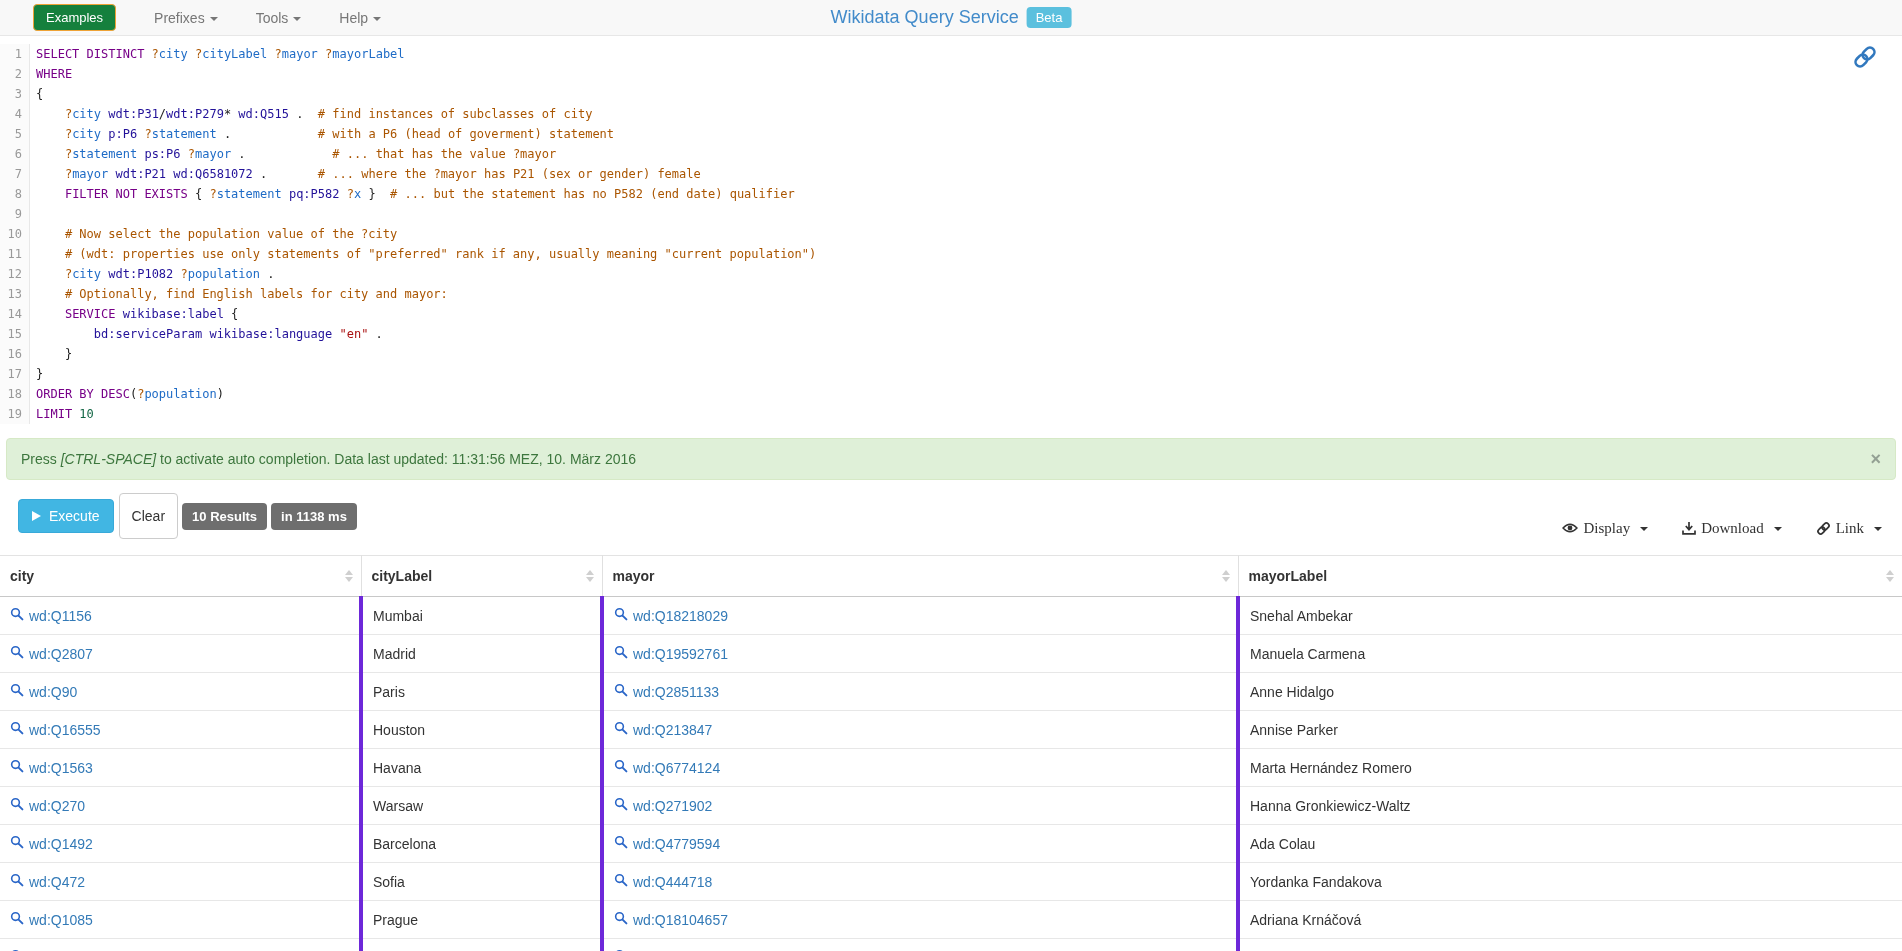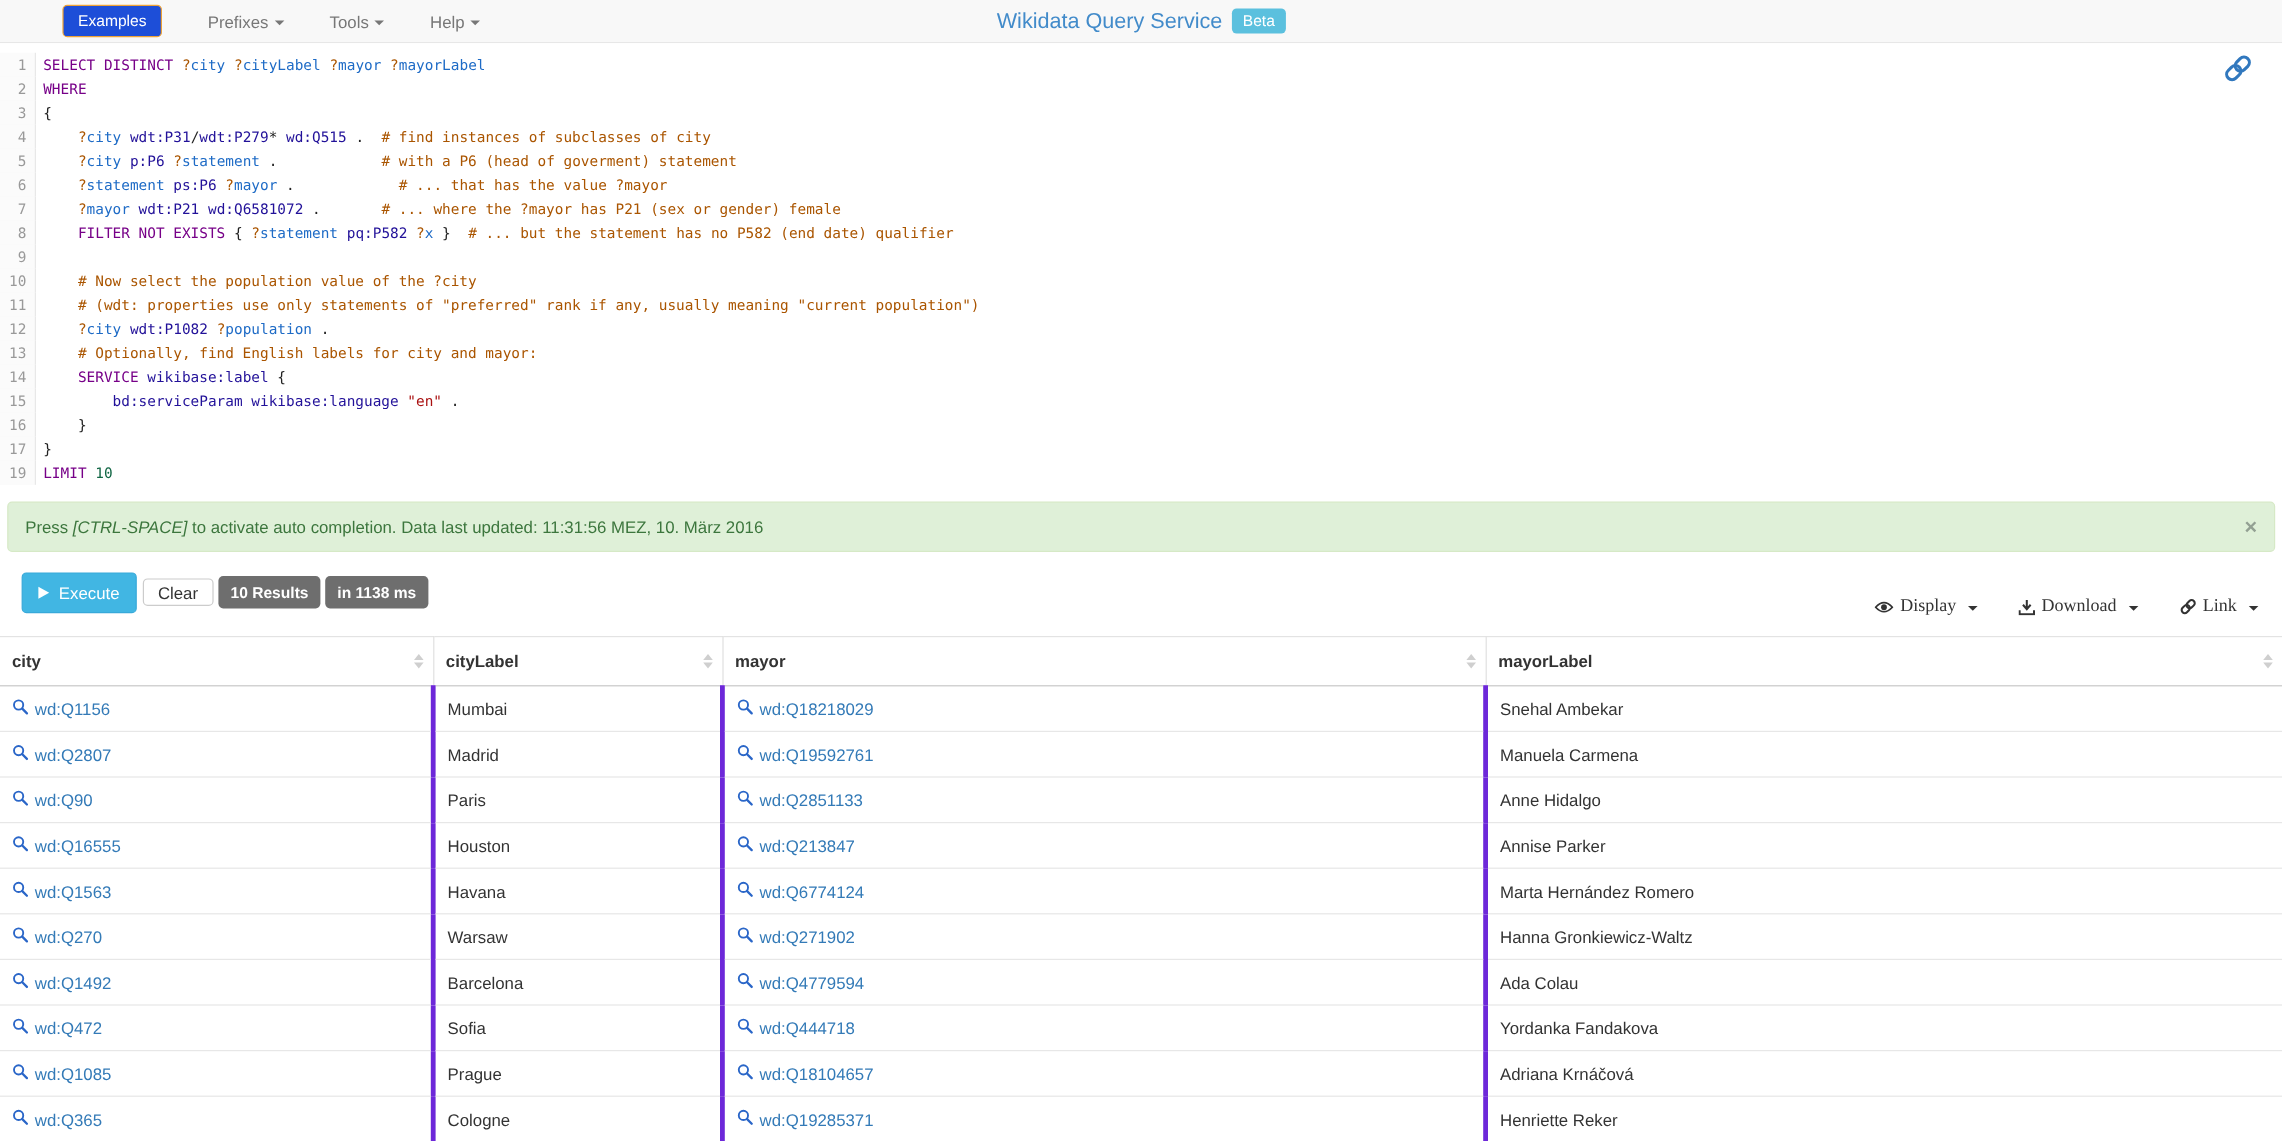--- a/index.html
+++ b/index.html
@@ -2,21 +2,21 @@
 <html><head>
 <meta charset="utf-8">
 <style>
   * { box-sizing: border-box; margin: 0; padding: 0; }
   html,body { width:1902px; height:951px; overflow:hidden; background:#fff;
               font-family:"Liberation Sans", sans-serif; color:#333; }
 
   
   .navbar { height:36px; background:#f8f8f8; border-bottom:1px solid #e7e7e7;
             display:flex; align-items:center; position:relative; }
-  .btn-examples { margin-left:52px; background:#1d4ed8; border:1px solid #eea236;
+  .btn-examples { margin-left:33px; background:#15803d; border:1px solid #eea236;
                   color:#fff; font-size:13px; padding:5px 12px; border-radius:4px; cursor:pointer; }
   .nav-menu { color:#777; font-size:14px; margin-left:38px; cursor:pointer; display:flex; align-items:center; }
   .caret { display:inline-block; width:0; height:0; border-left:4px solid transparent;
            border-right:4px solid transparent; border-top:4px solid currentColor;
            margin-left:5px; position:relative; top:1px; }
   .brand { position:absolute; left:50%; transform:translateX(-50%); display:flex; align-items:center; gap:8px; }
   .brand-title { color:#428bca; font-size:18px; }
   .brand-beta { background:#5bc0de; color:#fff; font-size:13px; font-weight:normal;
                 padding:3px 9px; border-radius:4px; }
 
@@ -44,21 +44,21 @@
   .notice .shortcut { font-style:italic; }
   .notice-close { position:absolute; right:14px; top:50%; transform:translateY(-50%);
                   color:#93a093; font-size:18px; font-weight:bold; cursor:pointer; line-height:1; }
 
   
   .toolbar { margin-top:13px; padding:0 20px 0 18px; display:flex; align-items:center; }
   .btn-execute { background:#41b6e3; border:1px solid #38a9d9; color:#fff; font-size:14px;
                  height:31px; padding:16px 13px; border-radius:4px; display:flex; align-items:center; cursor:pointer; }
   .play { width:0; height:0; border-left:9px solid #fff; border-top:5px solid transparent;
           border-bottom:5px solid transparent; margin-right:8px; }
-  .btn-clear { background:#fff; border:1px solid #ccc; color:#333; font-size:14px; height:23px;
+  .btn-clear { background:#fff; border:1px solid #ccc; color:#333; font-size:14px; height:46px;
                padding:0 12px; border-radius:4px; margin-left:5px; cursor:pointer; }
   .badge { background:#6e6e6e; color:#fff; font-size:13px; font-weight:bold;
            padding:6px 10px; border-radius:4px; margin-left:4px; }
   .toolbar-right { margin-left:auto; display:flex; align-items:center; gap:34px;margin-top:24px; }
   .tb-drop { display:flex; align-items:center; gap:5px; color:#333; cursor:pointer;
              font-family:"Liberation Serif", serif; font-size:15px; }
 
   
   table.results { width:1902px; margin-top:16px; border-collapse:collapse; table-layout:fixed;
                   font-size:14px; }
@@ -164,20 +164,24 @@
         <div class="cm-ln">15</div>
         <pre class="cm-code"><span class="tok-pl">        </span><span class="tok-atom">bd:serviceParam</span><span class="tok-pl"> </span><span class="tok-atom">wikibase:language</span><span class="tok-pl"> </span><span class="tok-str">"en"</span><span class="tok-pl"> .</span></pre>
       </div>
       <div class="cm-row">
         <div class="cm-ln">16</div>
         <pre class="cm-code"><span class="tok-pl">    }</span></pre>
       </div>
       <div class="cm-row">
         <div class="cm-ln">17</div>
         <pre class="cm-code"><span class="tok-pl">}</span></pre>
+      </div>
+      <div class="cm-row">
+        <div class="cm-ln">18</div>
+        <pre class="cm-code"><span class="tok-kw">ORDER BY DESC</span><span class="tok-pl">(</span><span class="tok-qm">?</span><span class="tok-var">population</span><span class="tok-pl">)</span></pre>
       </div>
       <div class="cm-row">
         <div class="cm-ln">19</div>
         <pre class="cm-code"><span class="tok-kw">LIMIT</span><span class="tok-pl"> </span><span class="tok-num">10</span></pre>
       </div>
     </div>
   <div class="permalink">
     <svg width="26" height="26" viewBox="0 0 26 26">
       <g transform="rotate(-45 13 13)" fill="none" stroke="#3178be" stroke-width="2.6">
         <rect x="1.5" y="8.5" width="13" height="9" rx="4.5"></rect>

